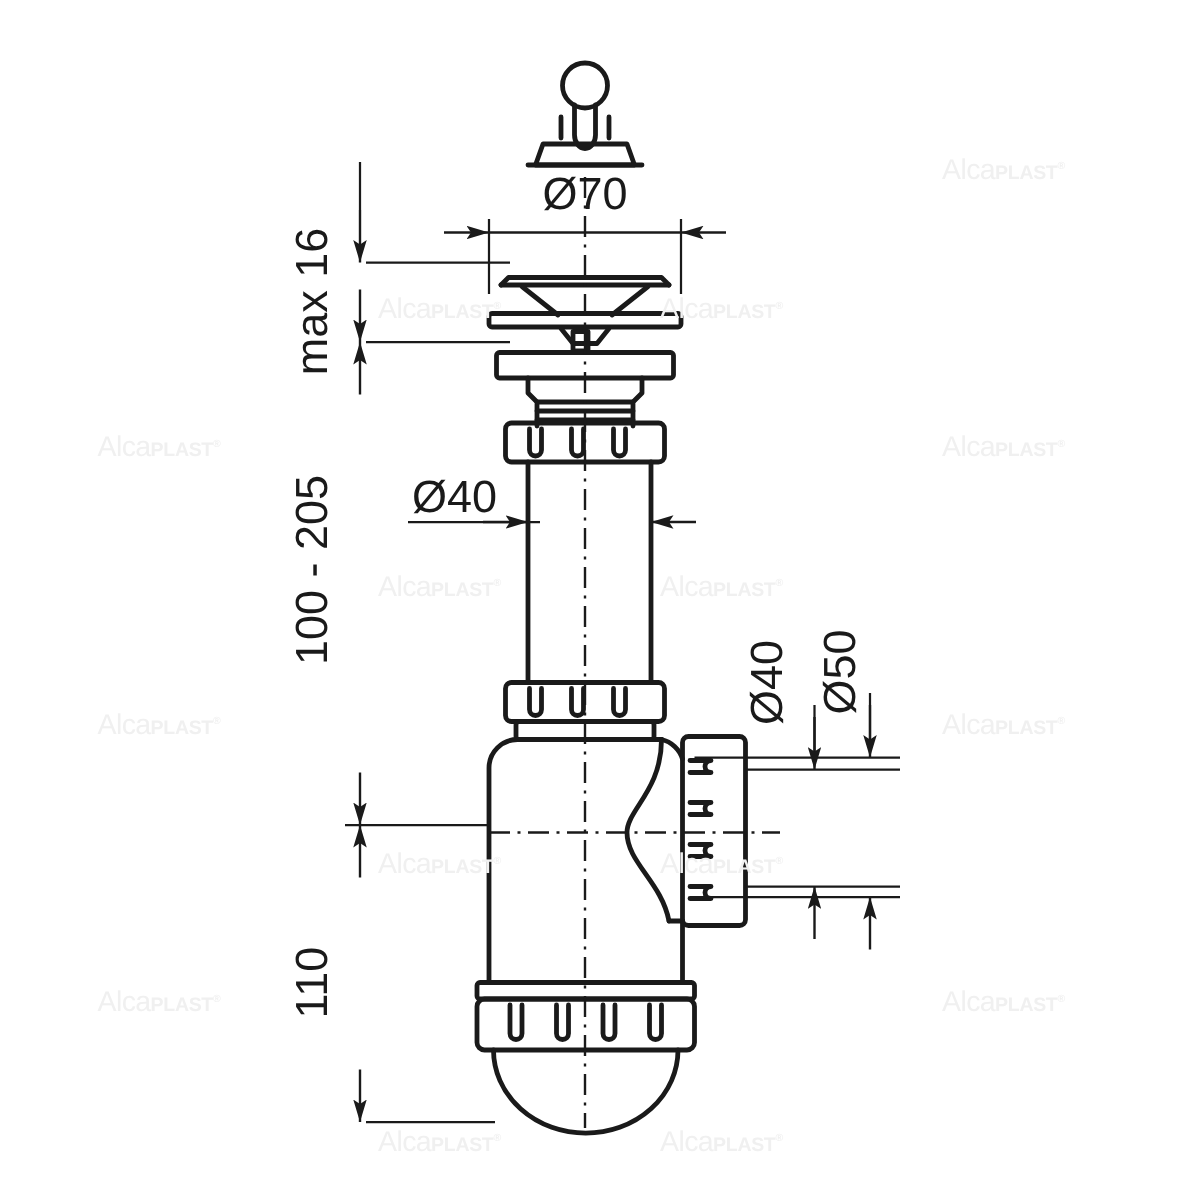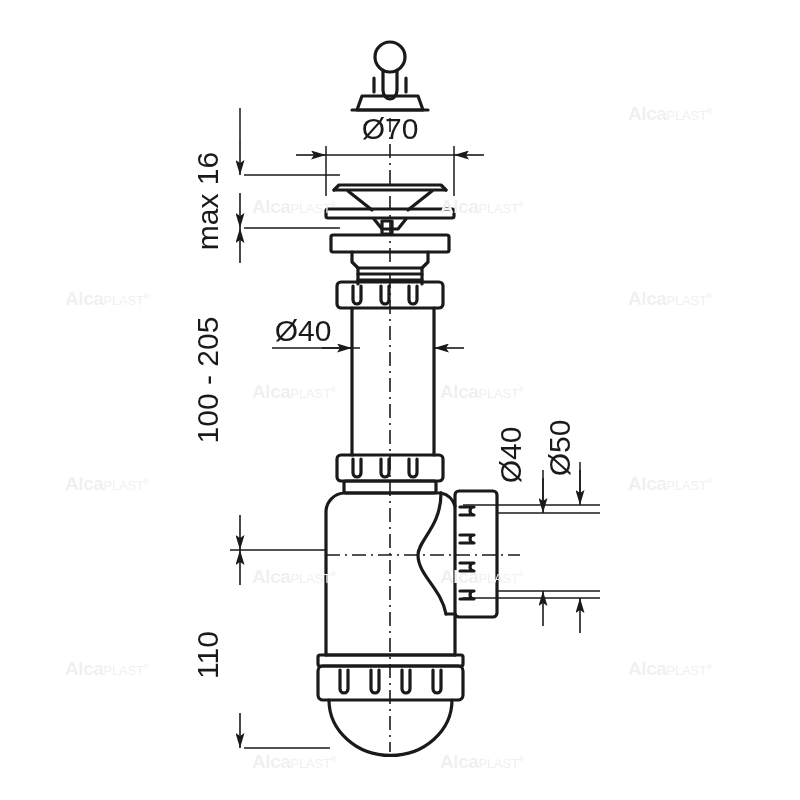--- a/index.html
+++ b/index.html
@@ -2,22 +2,22 @@
 <html><head>
 <meta charset="utf-8">
 <style>
   html,body{margin:0;padding:0;background:#ffffff;}
   body{width:800px;height:800px;overflow:hidden;
        font-family:"Liberation Sans",sans-serif;}
   #stage{position:relative;width:800px;height:800px;background:#ffffff;}
   #stage svg{position:absolute;left:0;top:0;}
   .wm{position:absolute;pointer-events:none;user-select:none;
       color:#f0f0f0;white-space:nowrap;font-family:"Liberation Sans",sans-serif;}
-  .wm b{font-weight:700;font-size:19px;letter-spacing:-.4px;}
-  .wm i{font-style:normal;font-weight:400;font-size:13px;letter-spacing:-.2px;}
+  .wm b{font-weight:400;font-size:19px;letter-spacing:-.4px;}
+  .wm i{font-style:normal;font-weight:700;font-size:13px;letter-spacing:-.2px;}
   .wm s{text-decoration:none;font-size:7px;vertical-align:super;font-weight:700;}
 </style>
 </head>
 <body>
 
 <div id="stage">
 
   <svg width="800" height="800" viewBox="0 0 800 800">
     <defs>
       <marker id="arrOut" markerWidth="16" markerHeight="9" refX="15" refY="4.5" orient="auto" markerUnits="userSpaceOnUse">

